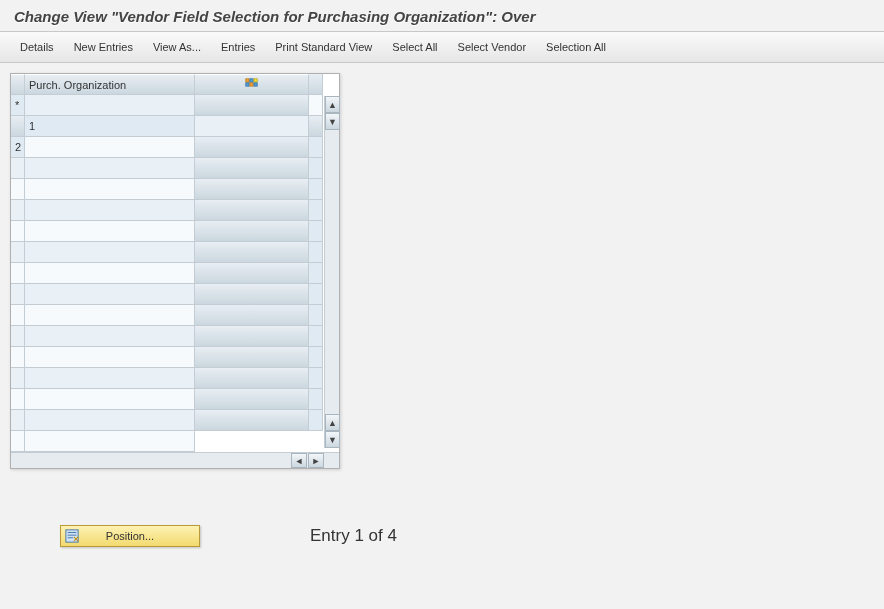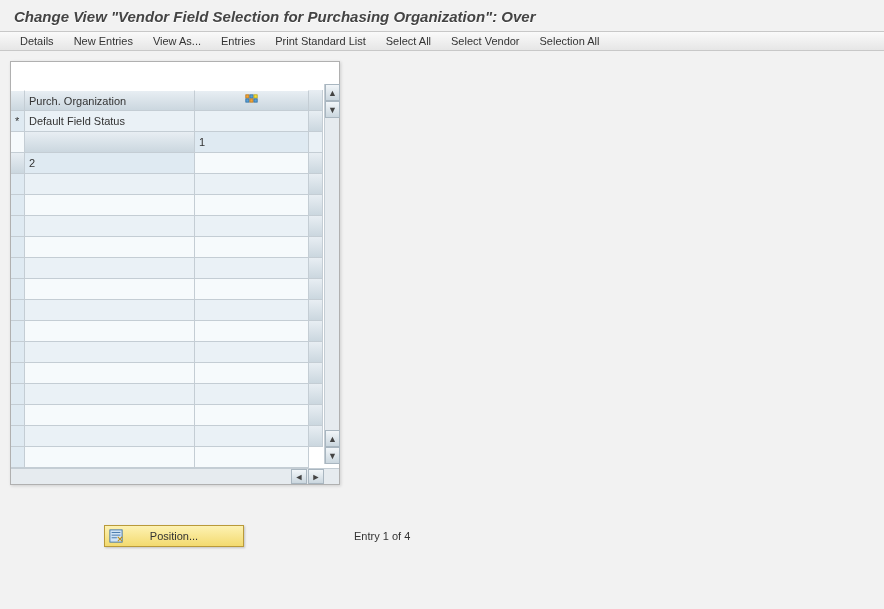--- a/index.html
+++ b/index.html
@@ -19,21 +19,21 @@
       font-size: 15px;
       font-style: italic;
       font-weight: bold;
       color: #444;
       text-shadow: 0 1px 0 #fff;
     }
     .toolbar {
       border-top: 1px solid #c8c8c8;
       border-bottom: 1px solid #c8c8c8;
       background: linear-gradient(#fafafa, #e6e6e6);
-      padding: 0 10px;
+      padding: 6px 10px;
       display: flex;
       gap: 0;
       align-items: center;
     }
     .tb-item {
       padding: 3px 10px;
       cursor: default;
       color: #333;
       font-size: 11px;
       white-space: nowrap;
@@ -44,21 +44,20 @@
     .grid-box {
       border: 1px solid #b0b0b0;
       box-shadow: 1px 1px 3px rgba(0,0,0,0.15);
       width: 330px;
       background: #fff;
       position: relative;
     }
     .grid {
       display: grid;
       grid-template-columns: 14px 170px 114px 14px;
-      margin-top: 28px;
     }
     .gcell {
       border-right: 1px solid #c4cdd4;
       border-bottom: 1px solid #c4cdd4;
       height: 21px;
       line-height: 20px;
       padding: 0 4px;
       overflow: hidden;
       white-space: nowrap;
       font-size: 11px;
@@ -124,21 +123,21 @@
     }
     .footer {
       position: absolute;
       top: 525px;
       left: 0;
       width: 100%;
       display: flex;
       align-items: center;
     }
     .pos-btn {
-      margin-left: 104px;
+      margin-left: 60px;
       width: 140px;
       height: 22px;
       background: linear-gradient(#fdf2b3, #f3da6f);
       border: 1px solid #b99a3a;
       box-shadow: 1px 1px 2px rgba(0,0,0,0.2);
       display: flex;
       align-items: center;
       justify-content: center;
       cursor: default;
       position: relative;
@@ -147,36 +146,36 @@
     }
     .pos-icon {
       position: absolute;
       left: 4px;
       top: 3px;
       width: 14px; height: 14px;
     }
     .entry-count {
       margin-left: 110px;
       color: #333;
-      font-size: 11px;
+      font-size: 17px;
     }
   </style>
 </head>
 <body>
 
 <div class="title-bar">
   <div class="title">Change View "Vendor Field Selection for Purchasing Organization": Over</div>
 </div>
 
 <div class="toolbar">
   <span class="tb-item">Details</span>
   <span class="tb-item">New Entries</span>
   <span class="tb-item">View As...</span>
   <span class="tb-item">Entries</span>
-  <span class="tb-item">Print Standard List</span>
+  <span class="tb-item">Print Standard View</span>
   <span class="tb-item">Select All</span>
   <span class="tb-item">Select Vendor</span>
   <span class="tb-item">Selection All</span>
 </div>
 
 <div class="content">
   <div class="grid-box">
     <div class="grid" id="grid">
         <div class="gcell hdr corner"></div>
         <div class="gcell hdr">Purch. Organization</div>
@@ -185,21 +184,20 @@
             <rect x="1" y="1" width="4" height="4" fill="#f2a43a" stroke="#b97718"></rect>
             <rect x="6" y="1" width="4" height="4" fill="#5aa0d6" stroke="#2f6fa2"></rect>
             <rect x="11" y="1" width="4" height="4" fill="#f2e03a" stroke="#b9a318"></rect>
             <rect x="1" y="6" width="4" height="4" fill="#5aa0d6" stroke="#2f6fa2"></rect>
             <rect x="6" y="6" width="4" height="4" fill="#f2a43a" stroke="#b97718"></rect>
             <rect x="11" y="6" width="4" height="4" fill="#5aa0d6" stroke="#2f6fa2"></rect>
           </svg>
         </div>
         <div class="gcell rowsel"></div>
         <div class="gcell data-even col-org">*</div>
-        <div class="gcell data-even">Default Field Status</div>
         <div class="gcell data-even"></div>
         <div class="gcell rowsel"></div>
         <div class="gcell data-odd"></div>
         <div class="gcell rowsel"></div>
         <div class="gcell data-even col-org">1</div>
         <div class="gcell data-even"></div>
         <div class="gcell rowsel"></div>
         <div class="gcell data-odd col-org">2</div>
         <div class="gcell data-odd"></div>
         <div class="gcell rowsel"></div>

